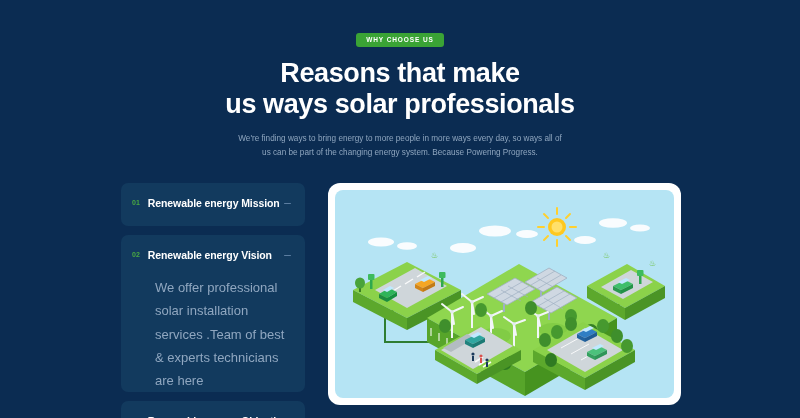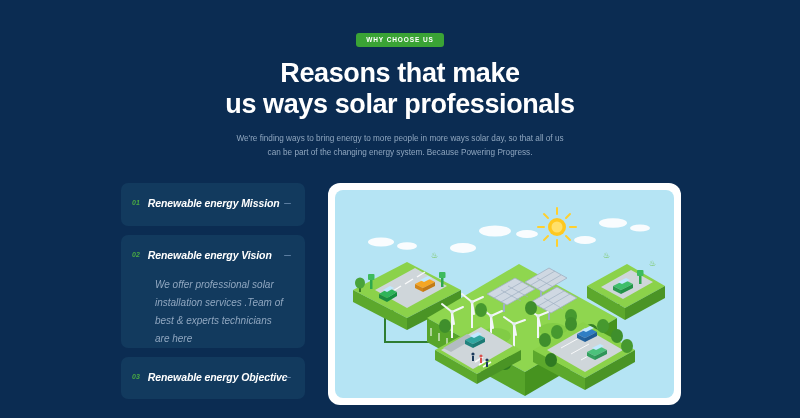--- a/index.html
+++ b/index.html
@@ -69,21 +69,20 @@
     display: flex;
     flex-direction: column;
     gap: 9px;
   }
 
   .acc-item {
     background: #123a5e;
     border-radius: 7px;
     padding: 13px 14px 14px 11px;
     position: relative;
-    font-style: italic;
   }
   .acc-item.open { padding-bottom: 0; }
 
   .acc-head {
     display: flex;
     align-items: flex-start;
     gap: 8px;
     position: relative;
   }
 
@@ -122,21 +121,21 @@
     height: 1.5px;
     background: #5b7da0;
     border-radius: 1px;
   }
 
   .acc-body {
     margin-top: 13px;
     padding-left: 23px;
     padding-right: 4px;
     color: #90a7c0;
-    font-size: 10px;
+    font-size: 13px;
     line-height: 1.78;
   }
 
   
   .illus-frame {
     margin-left: 23px;
     width: 353px;
     height: 222px;
     background: #ffffff;
     border-radius: 12px;
@@ -158,21 +157,21 @@
 <body>
 
 <div class="section">
 
   <div class="header">
     <span class="badge">WHY CHOOSE US</span>
     <h1 class="headline">
       <span class="headline-line">Reasons that make</span>
       <span class="headline-line">us ways solar professionals</span>
     </h1>
-    <p class="subtext">We're finding ways to bring energy to more people in more ways solar day, so that all of us can be part of the changing energy system. Because Powering Progress.</p>
+    <p class="subtext">We're finding ways to bring energy to more people in more ways every day, so ways all of us can be part of the changing energy system. Because Powering Progress.</p>
   </div>
 
   <div class="content">
 
     <div class="accordion">
 
       <div class="acc-item">
         <div class="acc-head">
           <span class="acc-num">01</span>
           <span class="acc-title">Renewable energy Mission</span>

